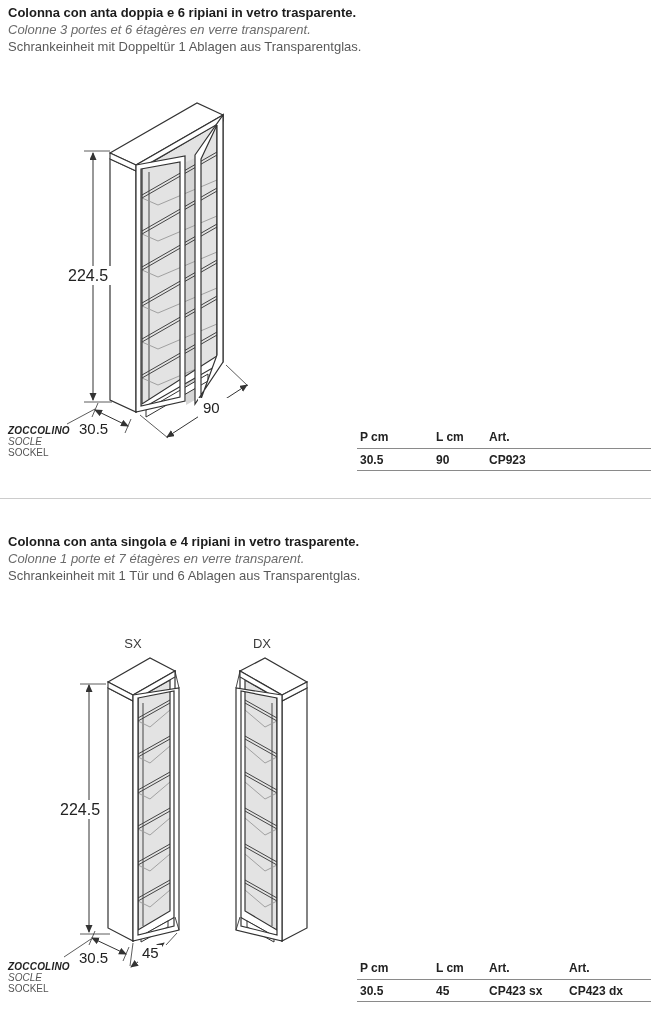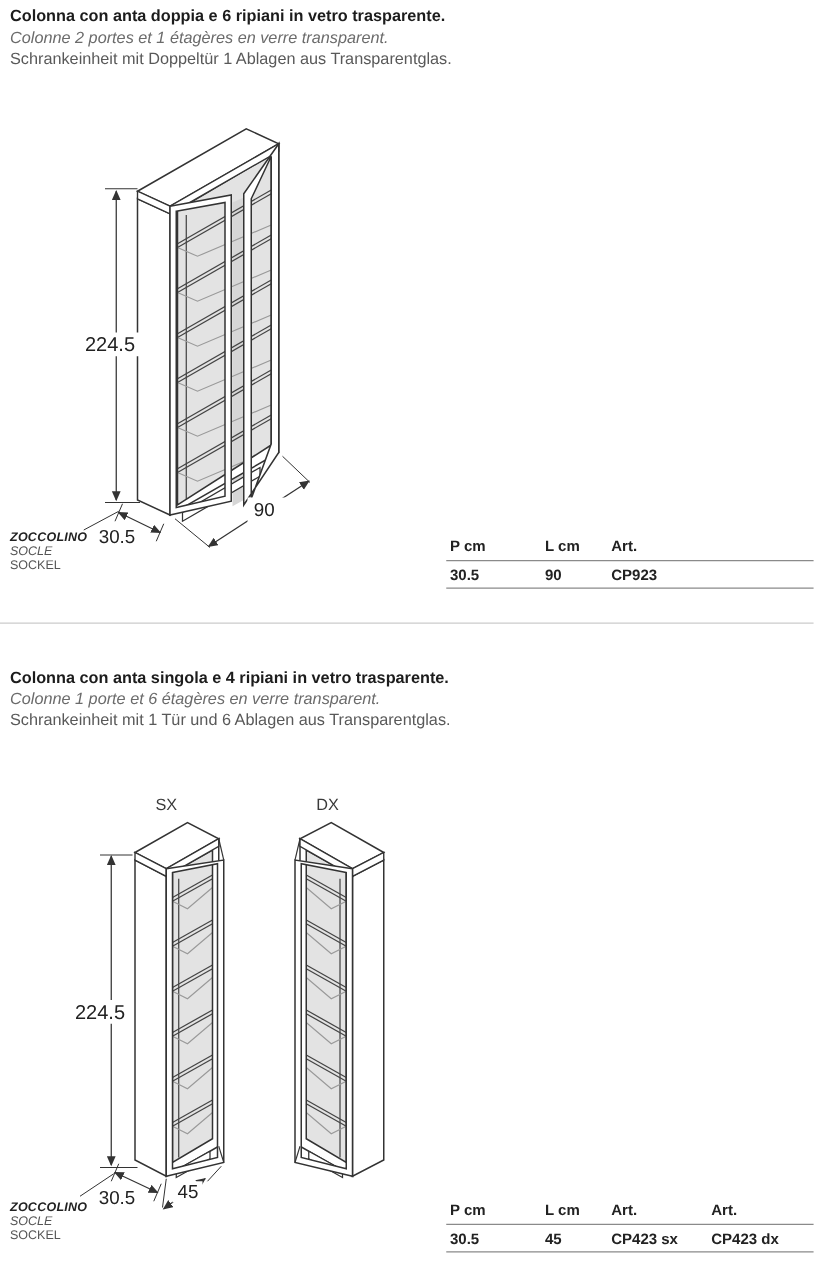--- a/index.html
+++ b/index.html
@@ -23,21 +23,21 @@
   svg text{font-family:"Liberation Sans", sans-serif;fill:#222;}
   .dim-big{font-size:16px;}
   .dim-small{font-size:15px;}
   .variant-label{font-size:13px;fill:#3a3a3a;}
   .ln{stroke:#333;fill:none;}
 </style>
 </head>
 <body>
 
 <div class="abs title-it" style="left:8px;top:5px">Colonna con anta doppia e 6 ripiani in vetro trasparente.</div>
-<div class="abs title-fr" style="left:8px;top:22px">Colonne 2 portes et 1 étagères en verre transparent.</div>
+<div class="abs title-fr" style="left:8px;top:22px">Colonne 3 portes et 6 étagères en verre transparent.</div>
 <div class="abs title-de" style="left:8px;top:39px">Schrankeinheit mit Doppeltür 1 Ablagen aus Transparentglas.</div>
 
 <svg style="left:0;top:95px" width="340" height="410" viewBox="0 95 340 410">
   <defs>
     <marker id="ah1" markerUnits="userSpaceOnUse" markerWidth="9" markerHeight="9" refX="7" refY="3.5" orient="auto-start-reverse">
       <path d="M0,0 L8,3.5 L0,7 Z" fill="#333"></path>
     </marker>
   </defs>
 
   <g>
@@ -113,21 +113,21 @@
 <div class="abs spec-row" style="left:360px;top:453px">
   <span class="c1">30.5</span>
   <span class="c2">90</span>
   <span class="c3">CP923</span>
 </div>
 <div class="rule" style="top:470px"></div>
 
 <div class="divider" style="top:498px"></div>
 
 <div class="abs title-it" style="left:8px;top:534px">Colonna con anta singola e 4 ripiani in vetro trasparente.</div>
-<div class="abs title-fr" style="left:8px;top:551px">Colonne 1 porte et 6 étagères en verre transparent.</div>
+<div class="abs title-fr" style="left:8px;top:551px">Colonne 1 porte et 7 étagères en verre transparent.</div>
 <div class="abs title-de" style="left:8px;top:568px">Schrankeinheit mit 1 Tür und 6 Ablagen aus Transparentglas.</div>
 
 <svg style="left:0;top:630px" width="340" height="380" viewBox="0 630 340 380">
   <defs>
     <marker id="ah2" markerUnits="userSpaceOnUse" markerWidth="9" markerHeight="9" refX="7" refY="3.5" orient="auto-start-reverse">
       <path d="M0,0 L8,3.5 L0,7 Z" fill="#333"></path>
     </marker>
   </defs>
 
   <g id="sxcab">

